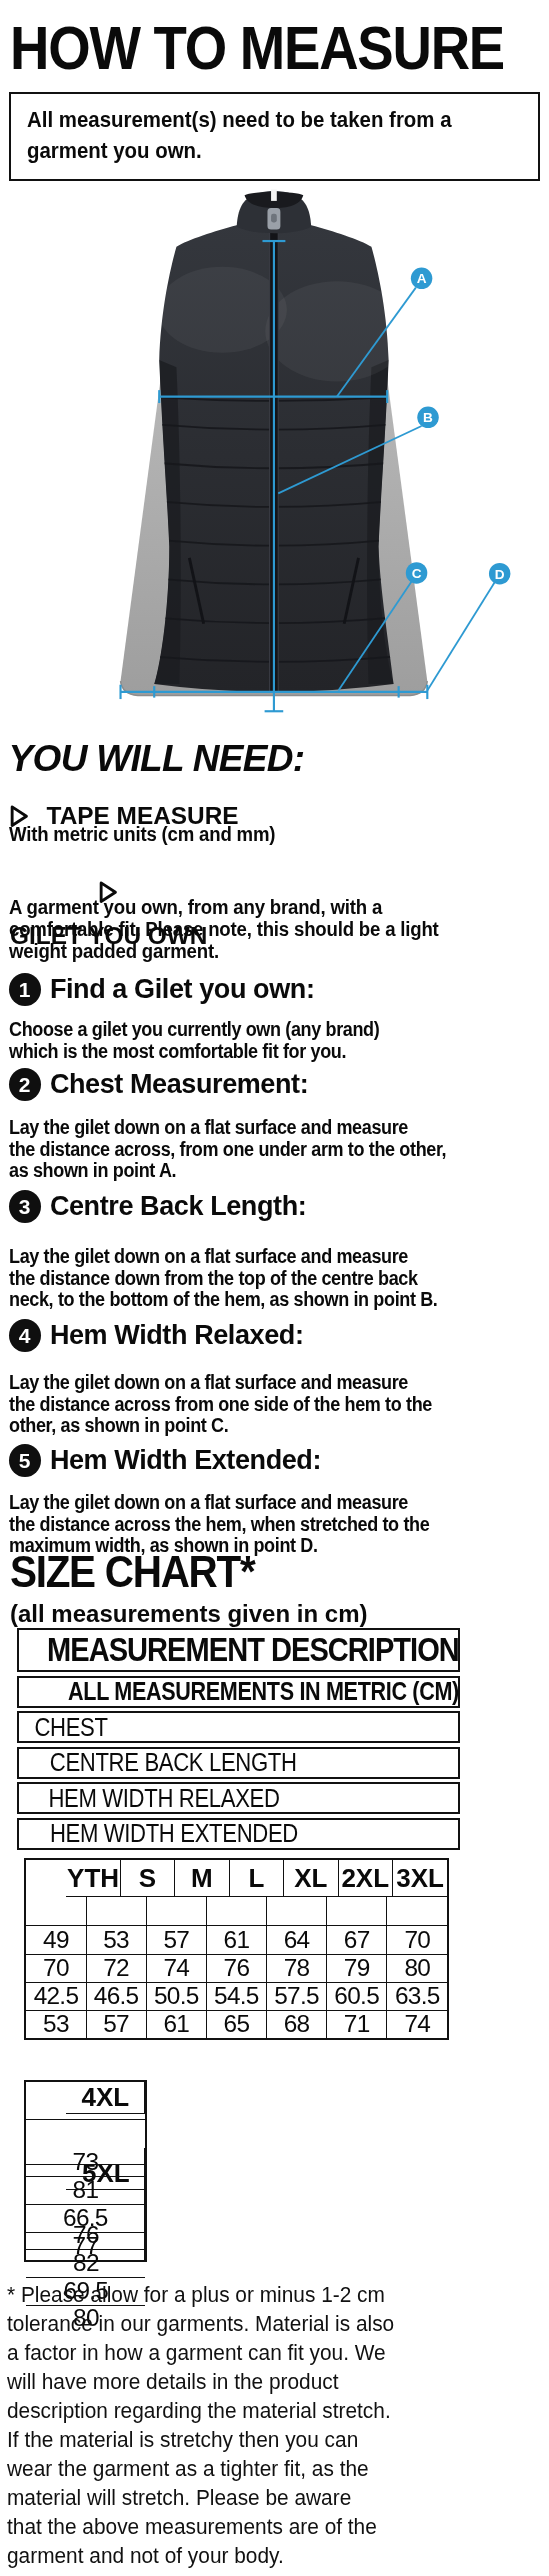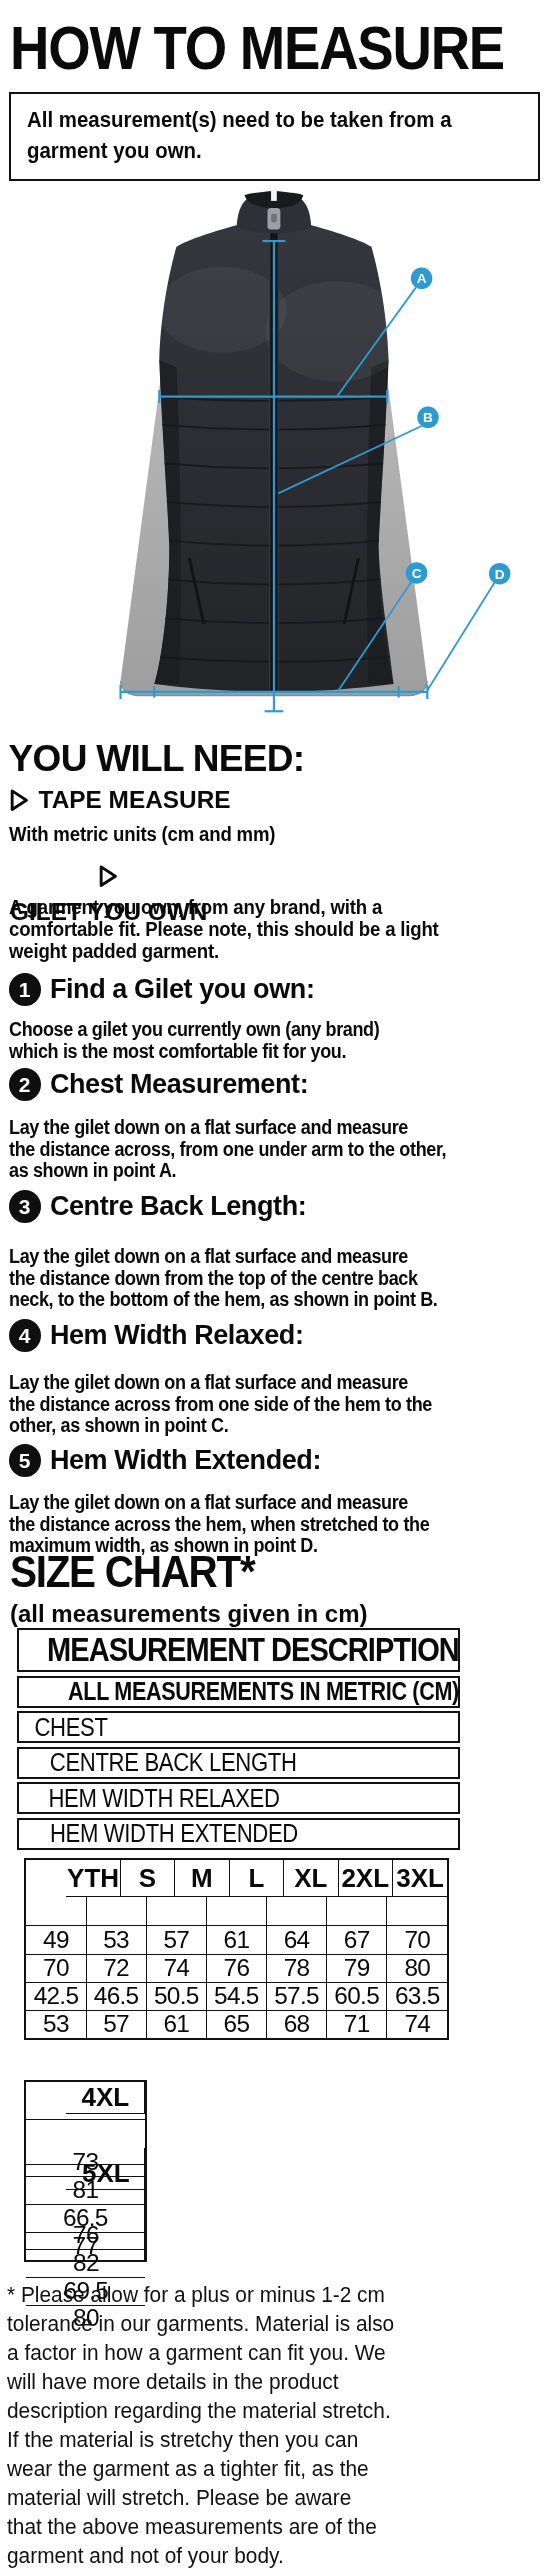--- a/index.html
+++ b/index.html
@@ -3,31 +3,31 @@
 <meta charset="utf-8">
 <style>
   html,body{margin:0;padding:0;background:#ffffff;}
   body{width:550px;height:2576px;position:relative;overflow:hidden;
        font-family:"Liberation Sans",sans-serif;color:#0a0a0a;}
   .abs{position:absolute;}
   .condense{display:inline-block;transform-origin:left top;}
 
   
   .h1{font-size:62px;font-weight:bold;letter-spacing:-1.4px;line-height:62px;white-space:nowrap;transform:scaleX(.88);}
-  .h2{font-size:37px;font-weight:bold;letter-spacing:-0.7px;white-space:nowrap;}
+  .h2{font-size:37px;font-weight:bold;letter-spacing:-0.7px;white-space:nowrap;font-style:italic;}
   .h3{font-size:44px;font-weight:bold;letter-spacing:-1.4px;white-space:nowrap;transform:scaleX(.92);}
   .sub{font-size:24px;font-weight:bold;white-space:nowrap;}
 
   
   .intro-box{left:8.6px;top:92px;width:531px;height:89px;border:2.9px solid #111;box-sizing:border-box;
              padding:10.8px 16px;}
   .intro-box .txt{font-size:21.5px;font-weight:bold;line-height:31px;white-space:pre-line;transform:scaleX(.95);}
 
   
-  .need-row{display:flex;align-items:center;gap:10px;}
+  .need-row{display:flex;align-items:center;gap:18px;margin-top:16px;}
   .need-label{font-size:24.4px;font-weight:bold;letter-spacing:0;white-space:nowrap;}
   .small-body{font-size:19.4px;font-weight:bold;letter-spacing:-0.2px;line-height:22px;white-space:pre-line;transform:scaleX(.96);}
 
   
   .step-head{display:flex;align-items:center;gap:9.3px;}
   .badge{width:32px;height:33px;background:#0f0f0f;border-radius:50%;color:#fff;
          display:flex;align-items:center;justify-content:center;font-size:21px;font-weight:bold;flex:0 0 auto;}
   .step-title{font-size:27px;font-weight:bold;letter-spacing:-0.4px;white-space:nowrap;}
   .step-body{font-size:19.4px;font-weight:bold;letter-spacing:-0.4px;line-height:21.5px;white-space:pre-line;transform:scaleX(.93);}
 

